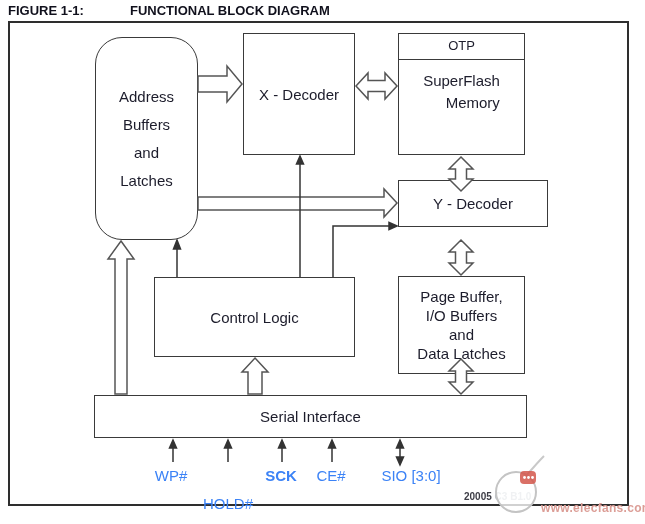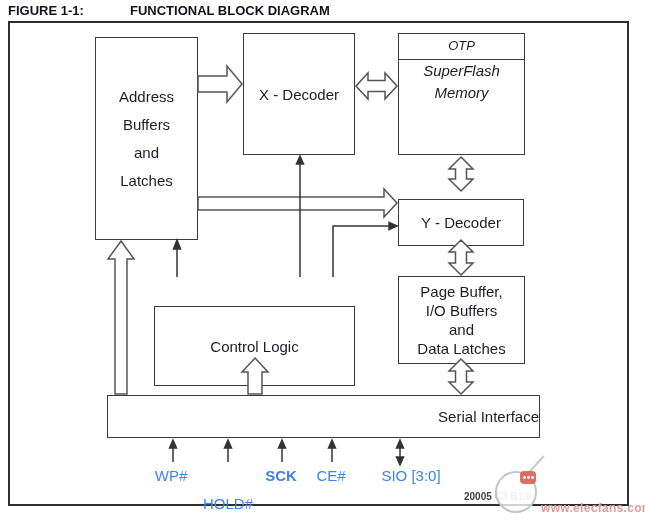--- a/index.html
+++ b/index.html
@@ -13,30 +13,30 @@
   .frame{
     position:absolute;left:8px;top:21px;width:621px;height:485px;
     border:2px solid #2e2e2e;background:#fff;box-sizing:border-box;
   }
   .block{
     position:absolute;border:1.5px solid #3a3a3a;background:#fff;box-sizing:border-box;
     display:flex;align-items:center;justify-content:center;text-align:center;
     font-size:15px;color:#1c1c2b;
   }
   .block-label{white-space:pre-line;}
-  .b-address{left:95px;top:37px;width:103px;height:203px;line-height:28px;}
+  .b-address{left:95px;top:37px;width:103px;height:203px;line-height:28px;border-radius:27px;}
   .b-xdec{left:243px;top:33px;width:112px;height:122px;}
-  .b-flash{left:398px;top:33px;width:127px;height:122px;flex-direction:column;justify-content:flex-start;line-height:22px;font-style:italic;}
+  .b-flash{left:398px;top:33px;width:127px;height:122px;flex-direction:column;justify-content:flex-start;line-height:22px;}
   .otp-band{width:100%;border-bottom:1.5px solid #3a3a3a;box-sizing:border-box;
     font-size:13px;padding:1px 0 2px 0;text-align:center;}
-  .flash-label{}
-  .b-ydec{left:398px;top:199px;width:126px;height:47px;}
-  .b-ctrl{left:154px;top:277px;width:201px;height:80px;margin-top:29px;}
-  .b-page{left:398px;top:276px;width:127px;height:88px;line-height:19px;}
-  .b-serial{left:107px;top:395px;width:433px;height:43px;justify-content:flex-end;}
+  .flash-label{margin-top:10px;text-align:right;}
+  .b-ydec{left:398px;top:180px;width:150px;height:47px;}
+  .b-ctrl{left:154px;top:277px;width:201px;height:80px;}
+  .b-page{left:398px;top:276px;width:127px;height:98px;line-height:19px;}
+  .b-serial{left:94px;top:395px;width:433px;height:43px;}
   .arrow-layer{position:absolute;left:0;top:0;width:645px;height:524px;pointer-events:none;}
   .sig-label{position:absolute;top:467px;transform:translateX(-50%);font-size:15px;color:#3b82f6;white-space:nowrap;}
   .sig-wp{left:171px;} .sig-hold{left:228px;margin-top:28px;} .sig-sck{left:281px;font-weight:bold;} .sig-ce{left:331px;} .sig-sio{left:402px;margin-left:9px;}
   .foot-code{position:absolute;left:464px;top:491px;font-size:10px;white-space:nowrap;}
   .foot-code .c1{color:#3d3d46;font-weight:bold;}
   .foot-code .c2{color:#b9c0c8;font-weight:bold;}
   .watermark{position:absolute;left:480px;top:440px;width:165px;height:84px;z-index:10;}
   .wm-cn{position:absolute;left:62px;top:33px;font-size:21px;font-weight:bold;color:#c93a32;
     letter-spacing:-0.5px;white-space:nowrap;text-shadow:0.5px 0.5px 0 #f3c9c4;}
   .wm-url{position:absolute;left:61px;top:61px;font-size:12px;font-weight:bold;color:#dc9e97;

